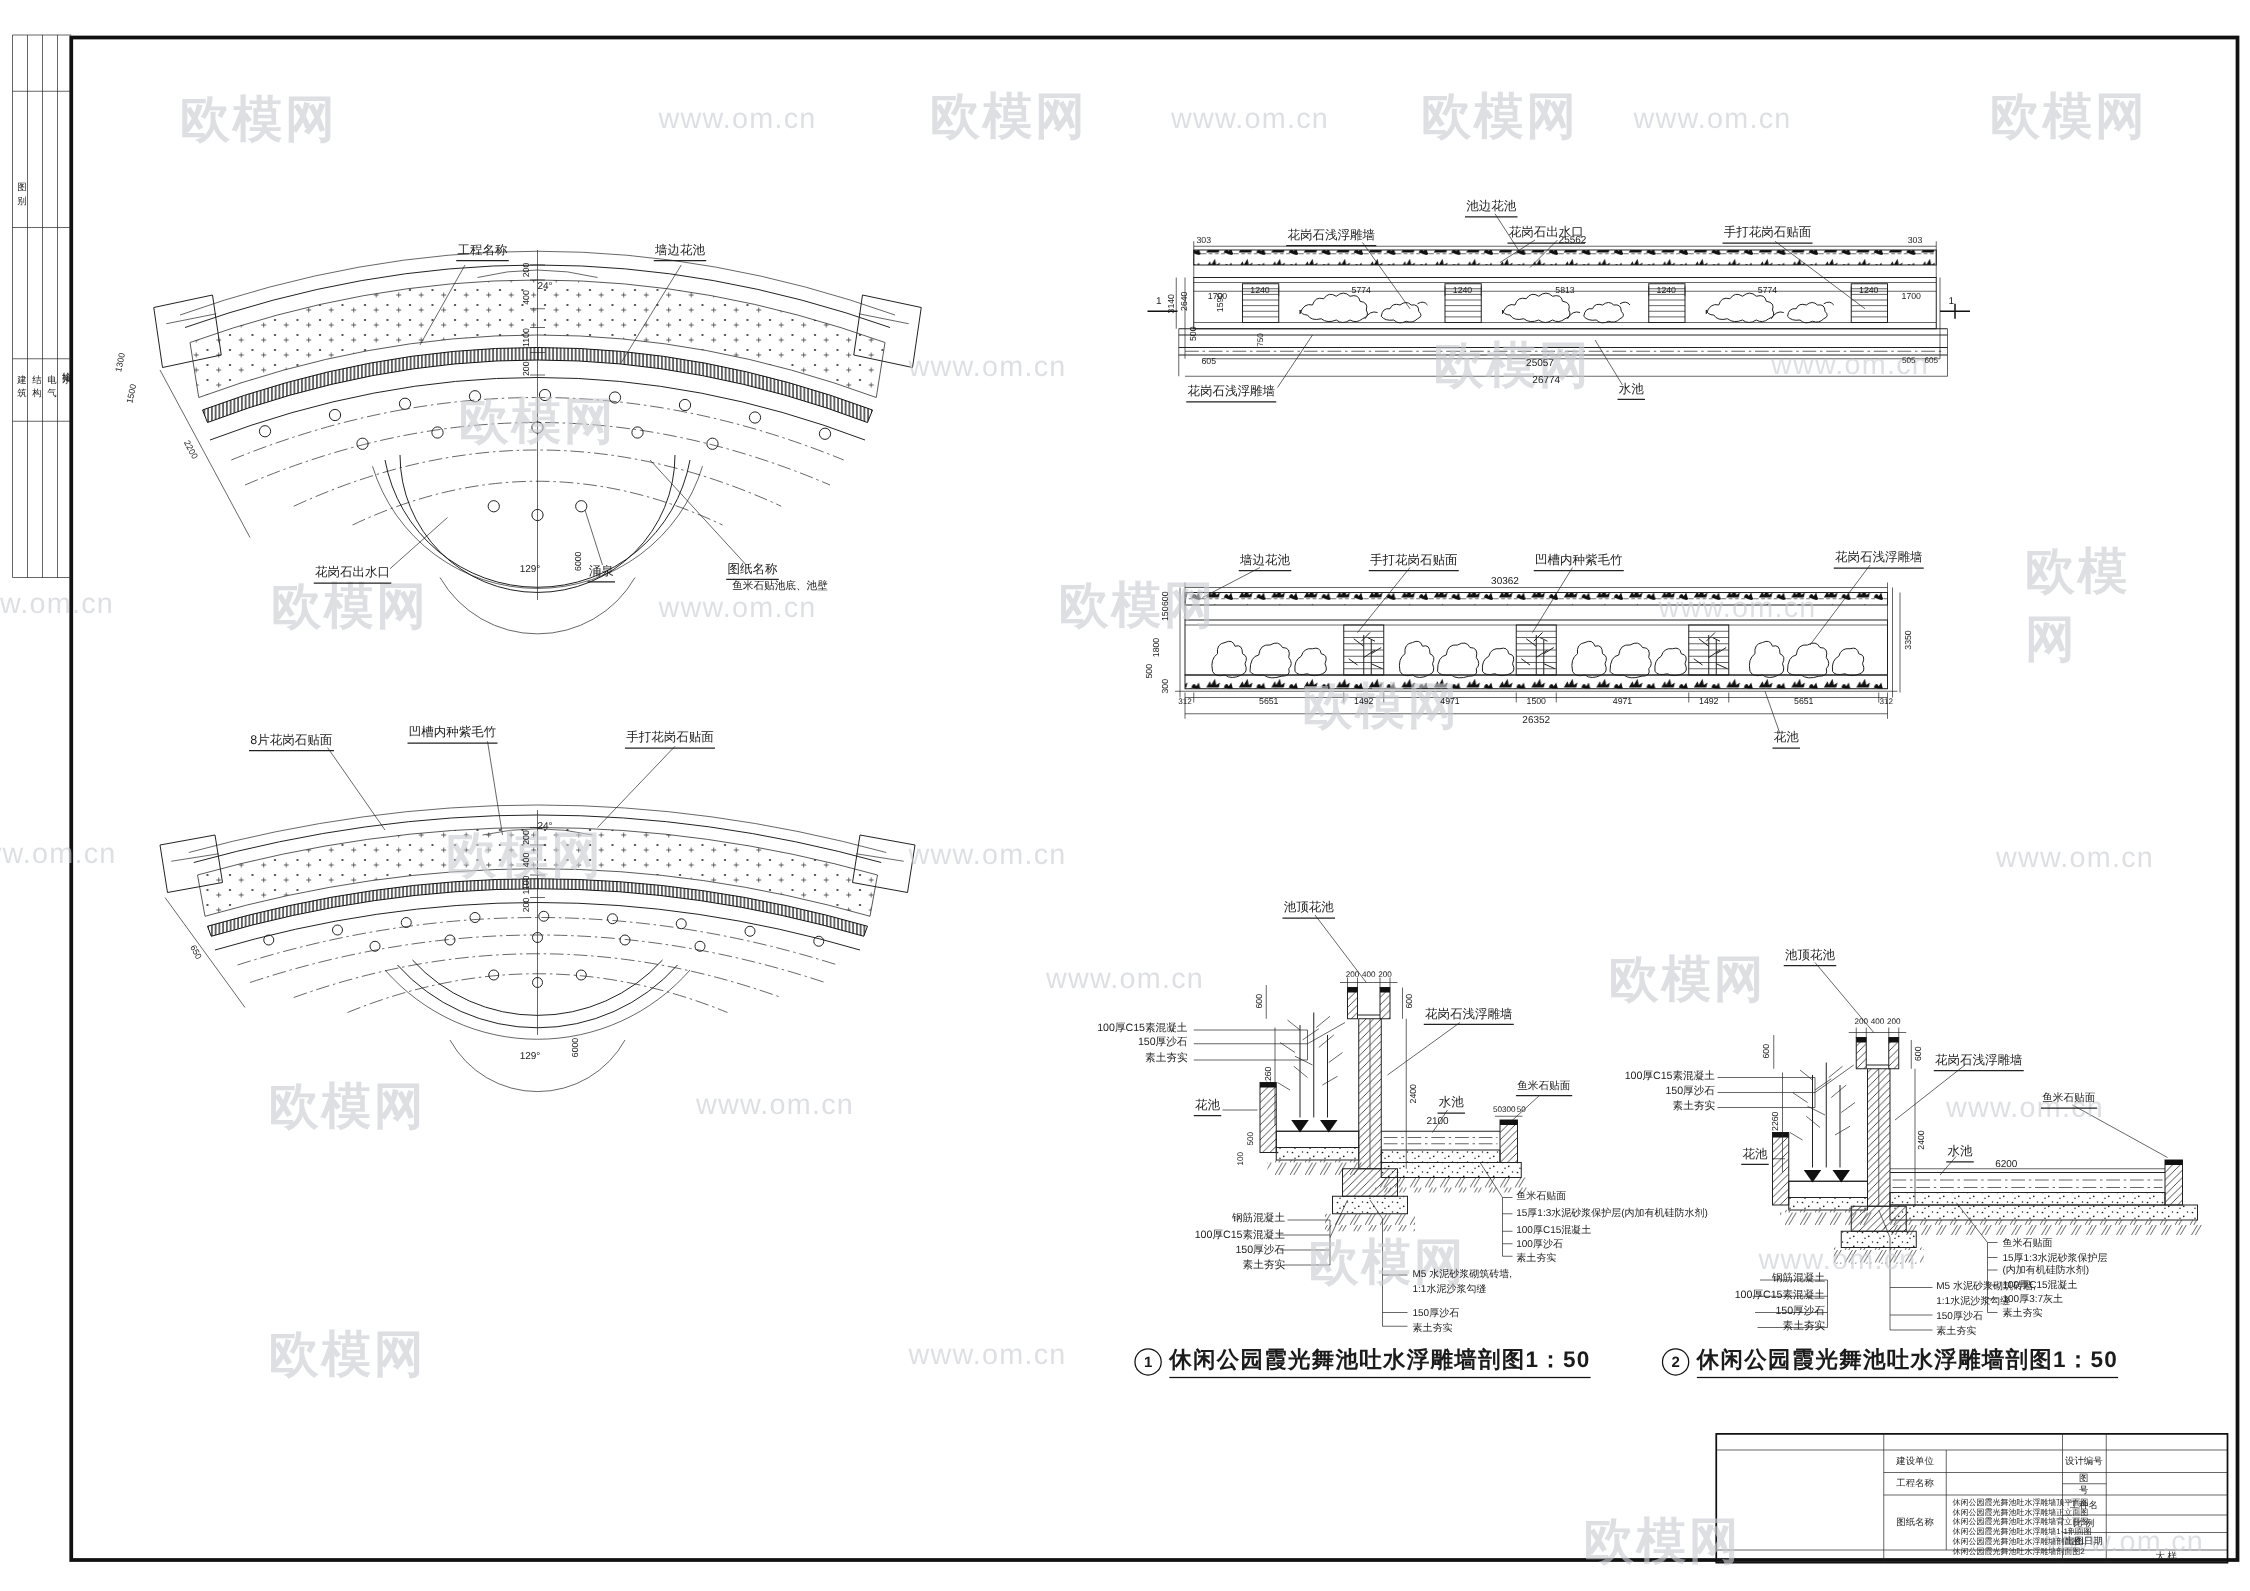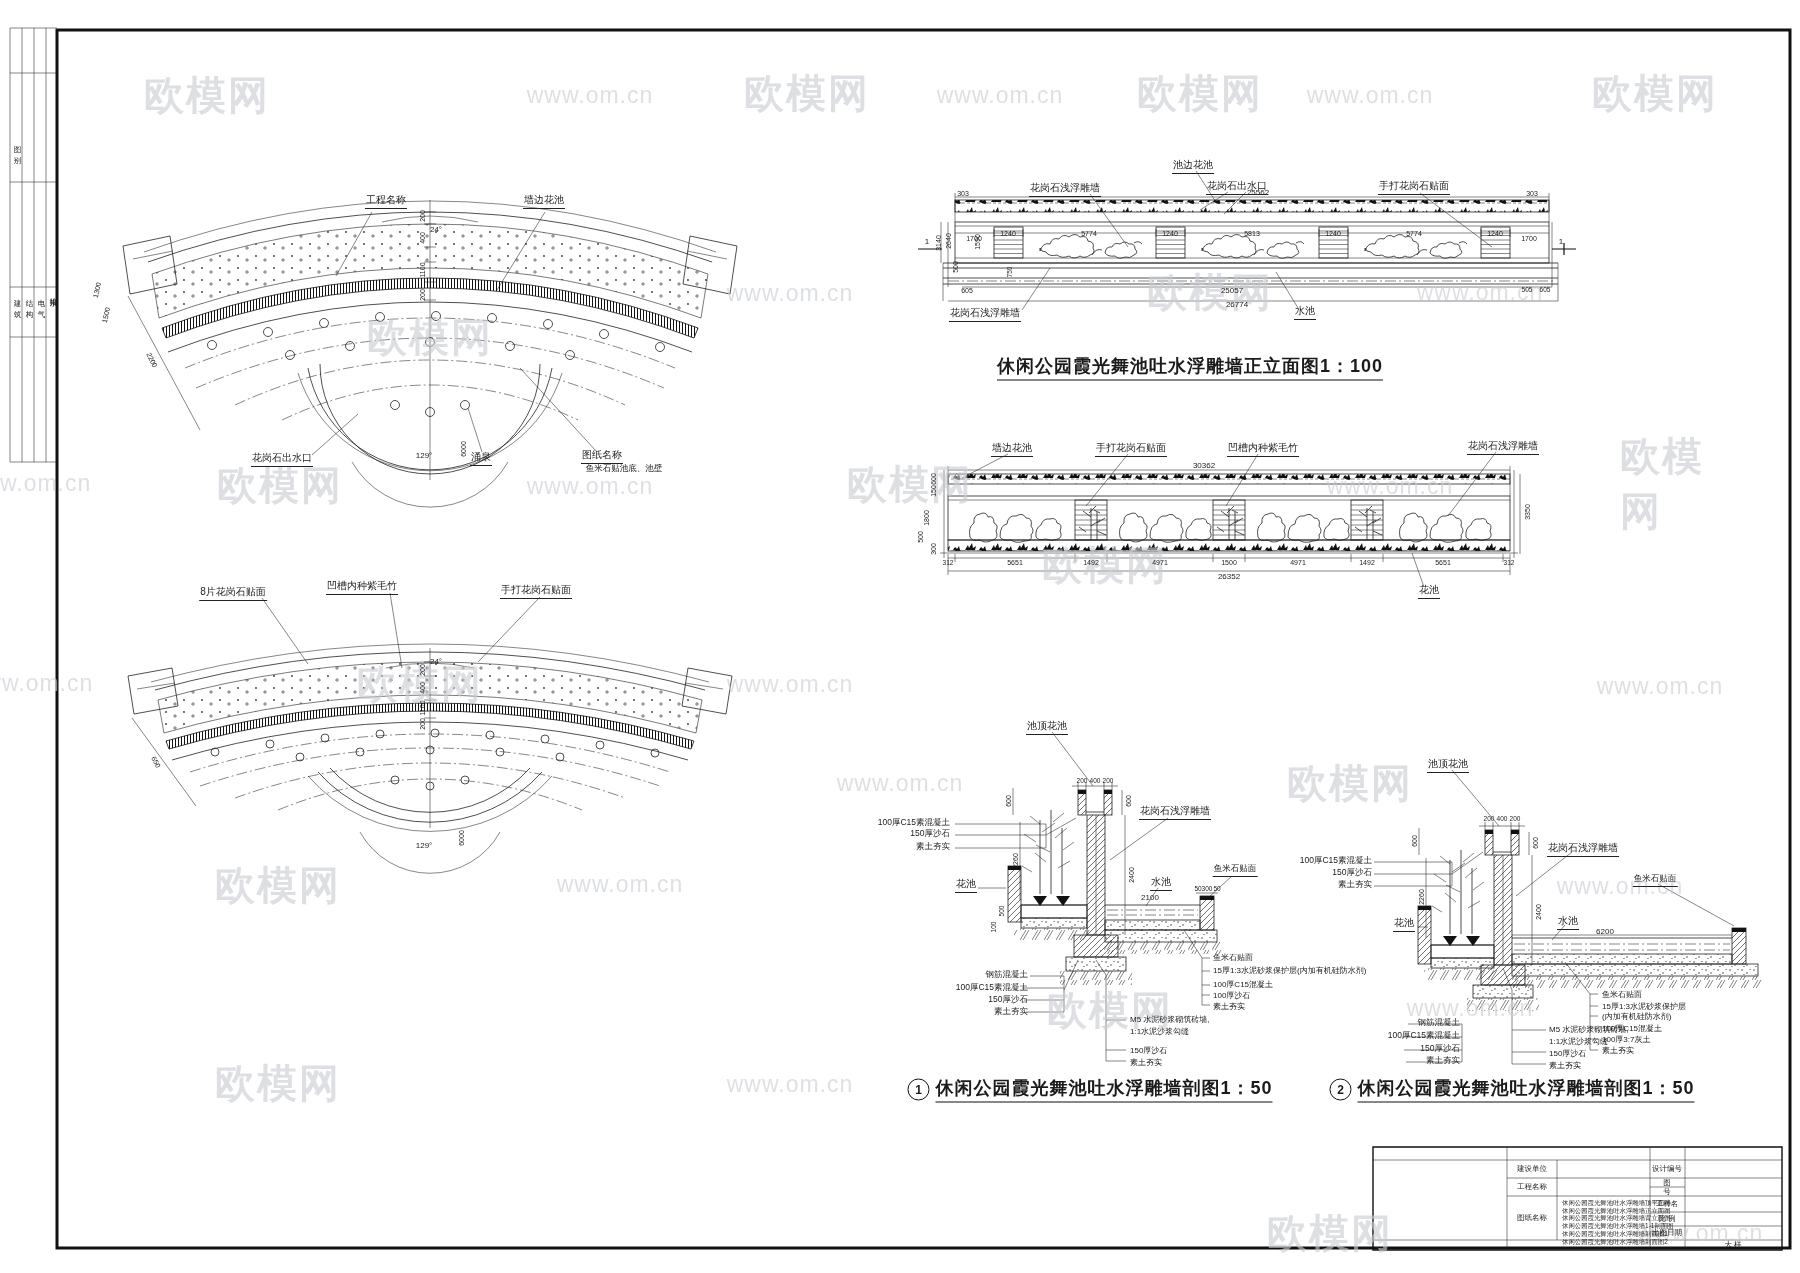--- a/index.html
+++ b/index.html
@@ -342,21 +342,20 @@
 <div class="lb d65" style="left:1527px;top:289px">505</div>
 <div class="lb d65" style="left:1545px;top:289px">605</div>
 <div class="lb d8" style="left:927px;top:241px">1</div>
 <div class="lb d8" style="left:1561px;top:241px">1</div>
 <div class="lb ul" style="left:1065px;top:189px">花岗石浅浮雕墙</div>
 <div class="lb ul" style="left:1193px;top:166px">池边花池</div>
 <div class="lb ul" style="left:1237px;top:187px">花岗石出水口</div>
 <div class="lb ul" style="left:1414px;top:187px">手打花岗石贴面</div>
 <div class="lb ul" style="left:985px;top:314px">花岗石浅浮雕墙</div>
 <div class="lb ul" style="left:1305px;top:312px">水池</div>
-<div class="lb title" style="left:1190px;top:367px">休闲公园霞光舞池吐水浮雕墙正立面图1：100</div>
 
 <div class="lb d8" style="left:1204px;top:465px">30362</div>
 <div class="lb d65" style="left:948px;top:562px">312</div>
 <div class="lb d7" style="left:1015px;top:562px">5651</div>
 <div class="lb d7" style="left:1091px;top:562px">1492</div>
 <div class="lb d7" style="left:1160px;top:562px">4971</div>
 <div class="lb d7" style="left:1229px;top:562px">1500</div>
 <div class="lb d7" style="left:1298px;top:562px">4971</div>
 <div class="lb d7" style="left:1367px;top:562px">1492</div>
 <div class="lb d7" style="left:1443px;top:562px">5651</div>

